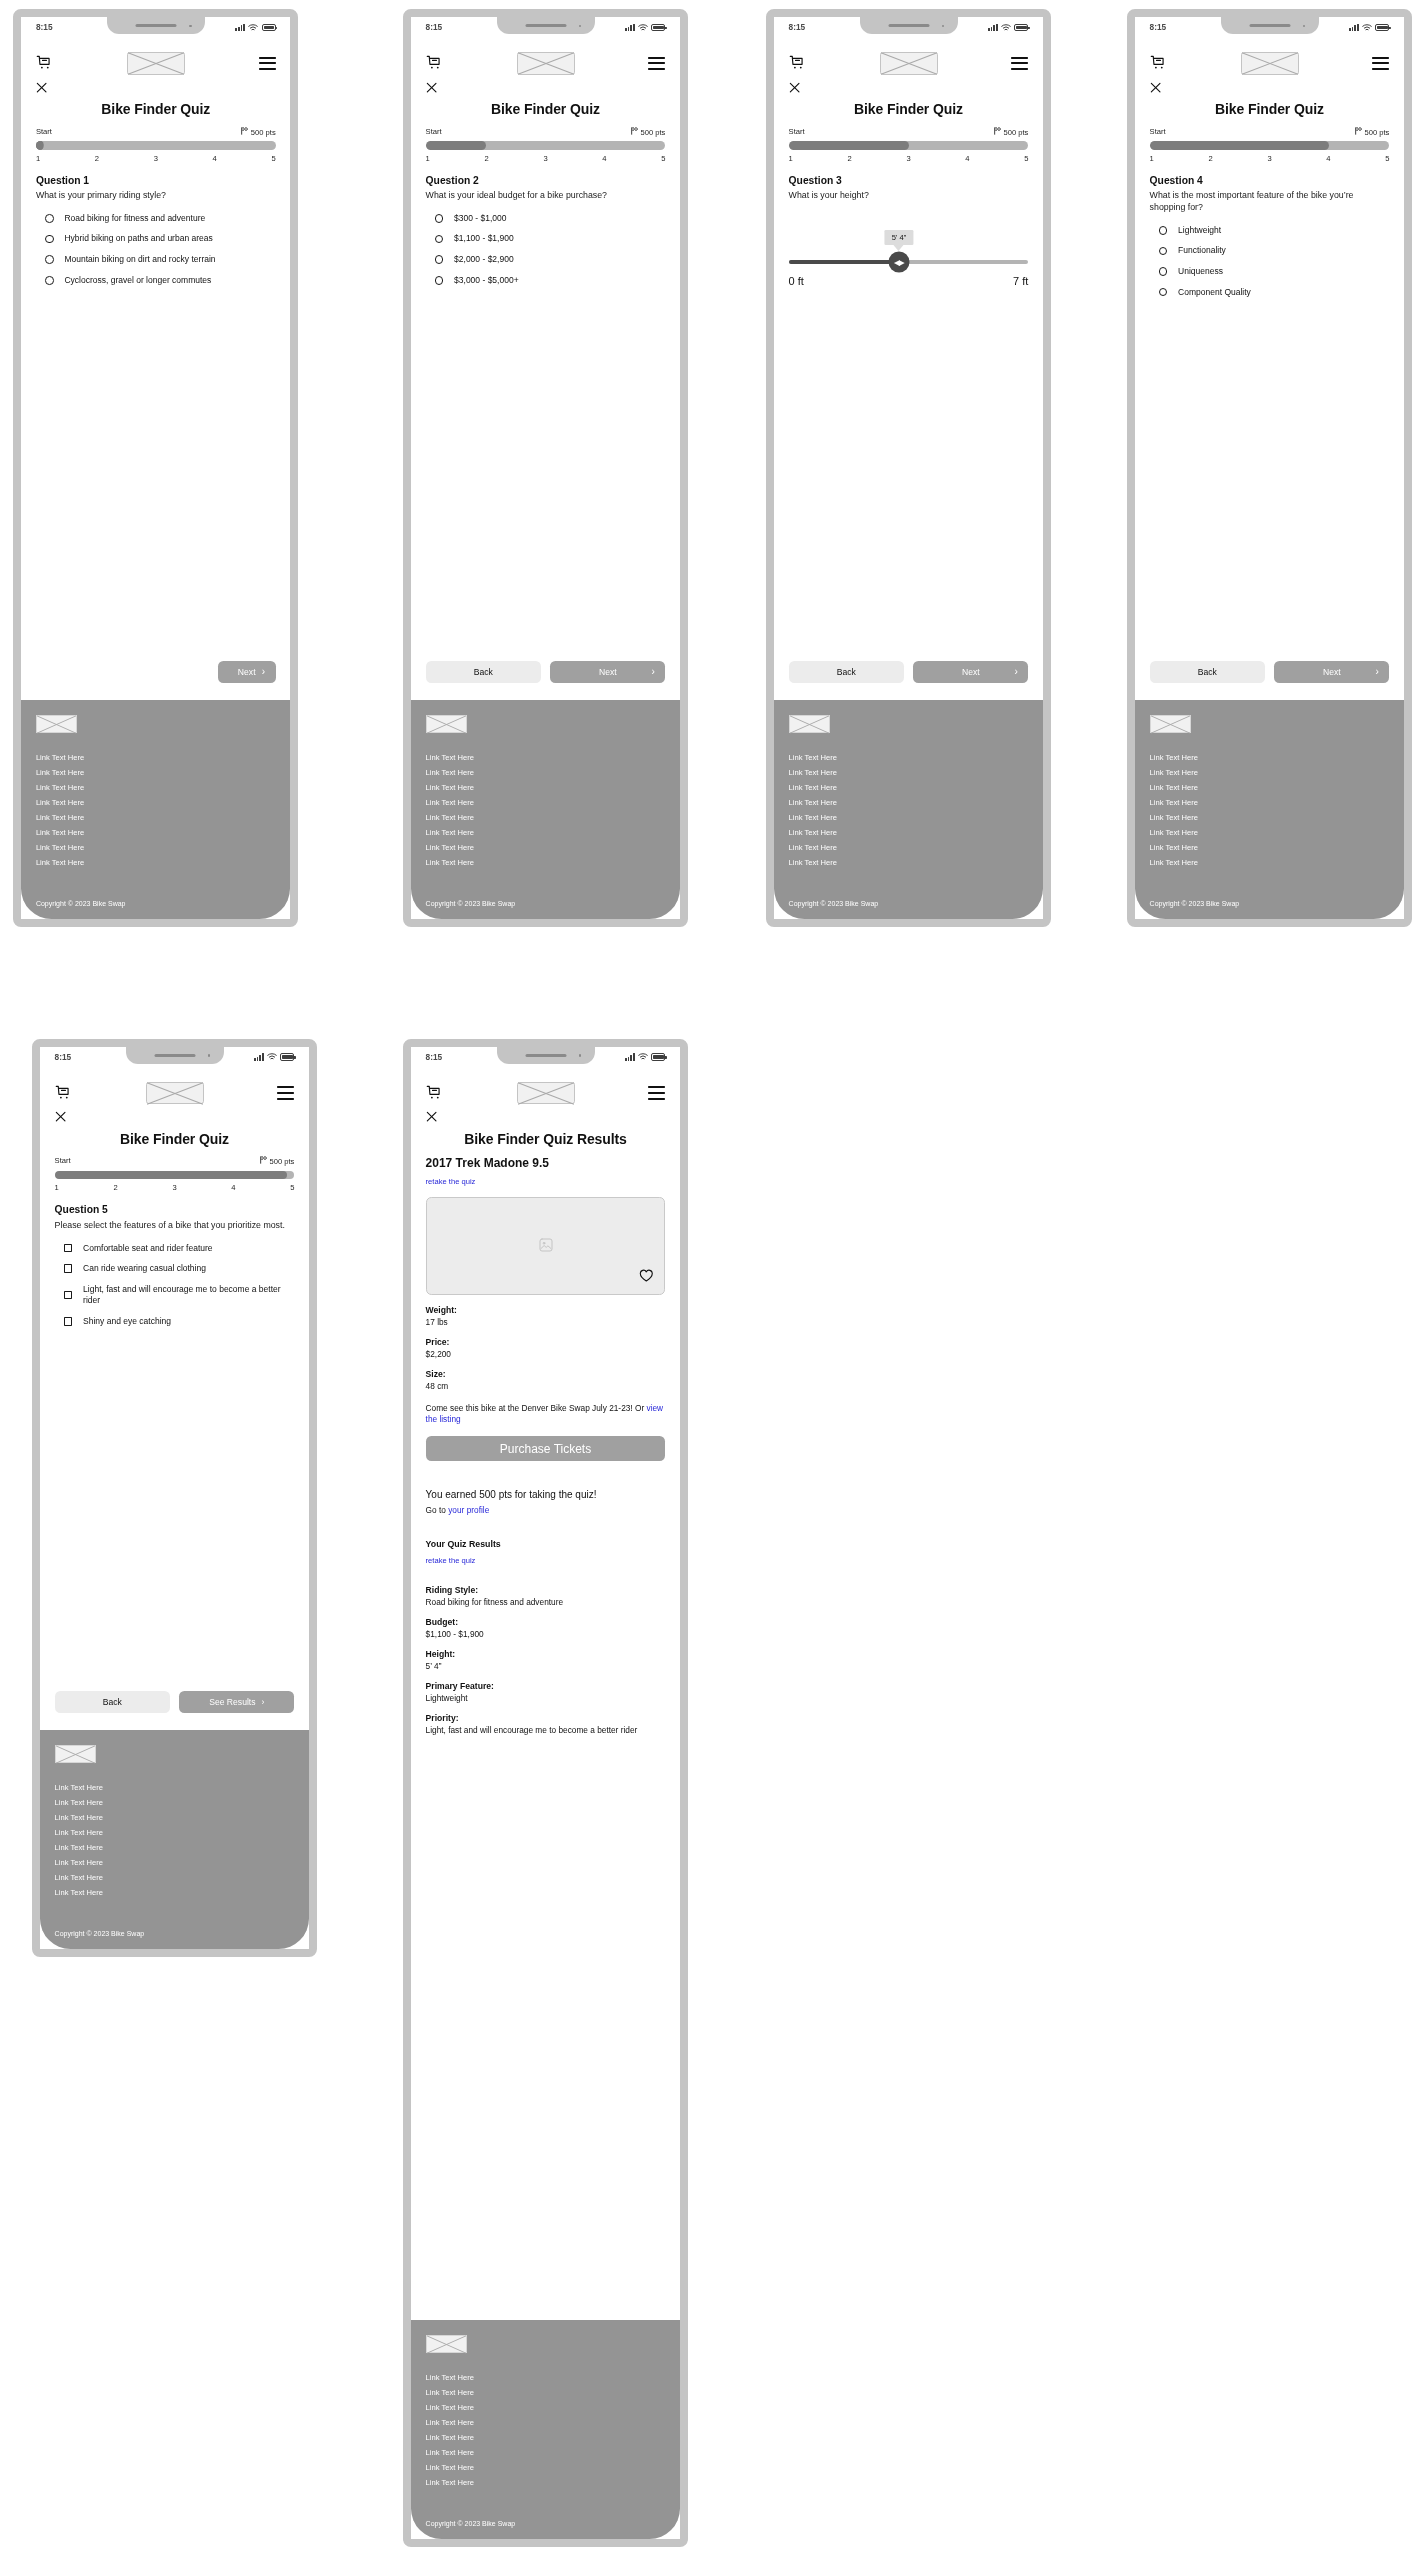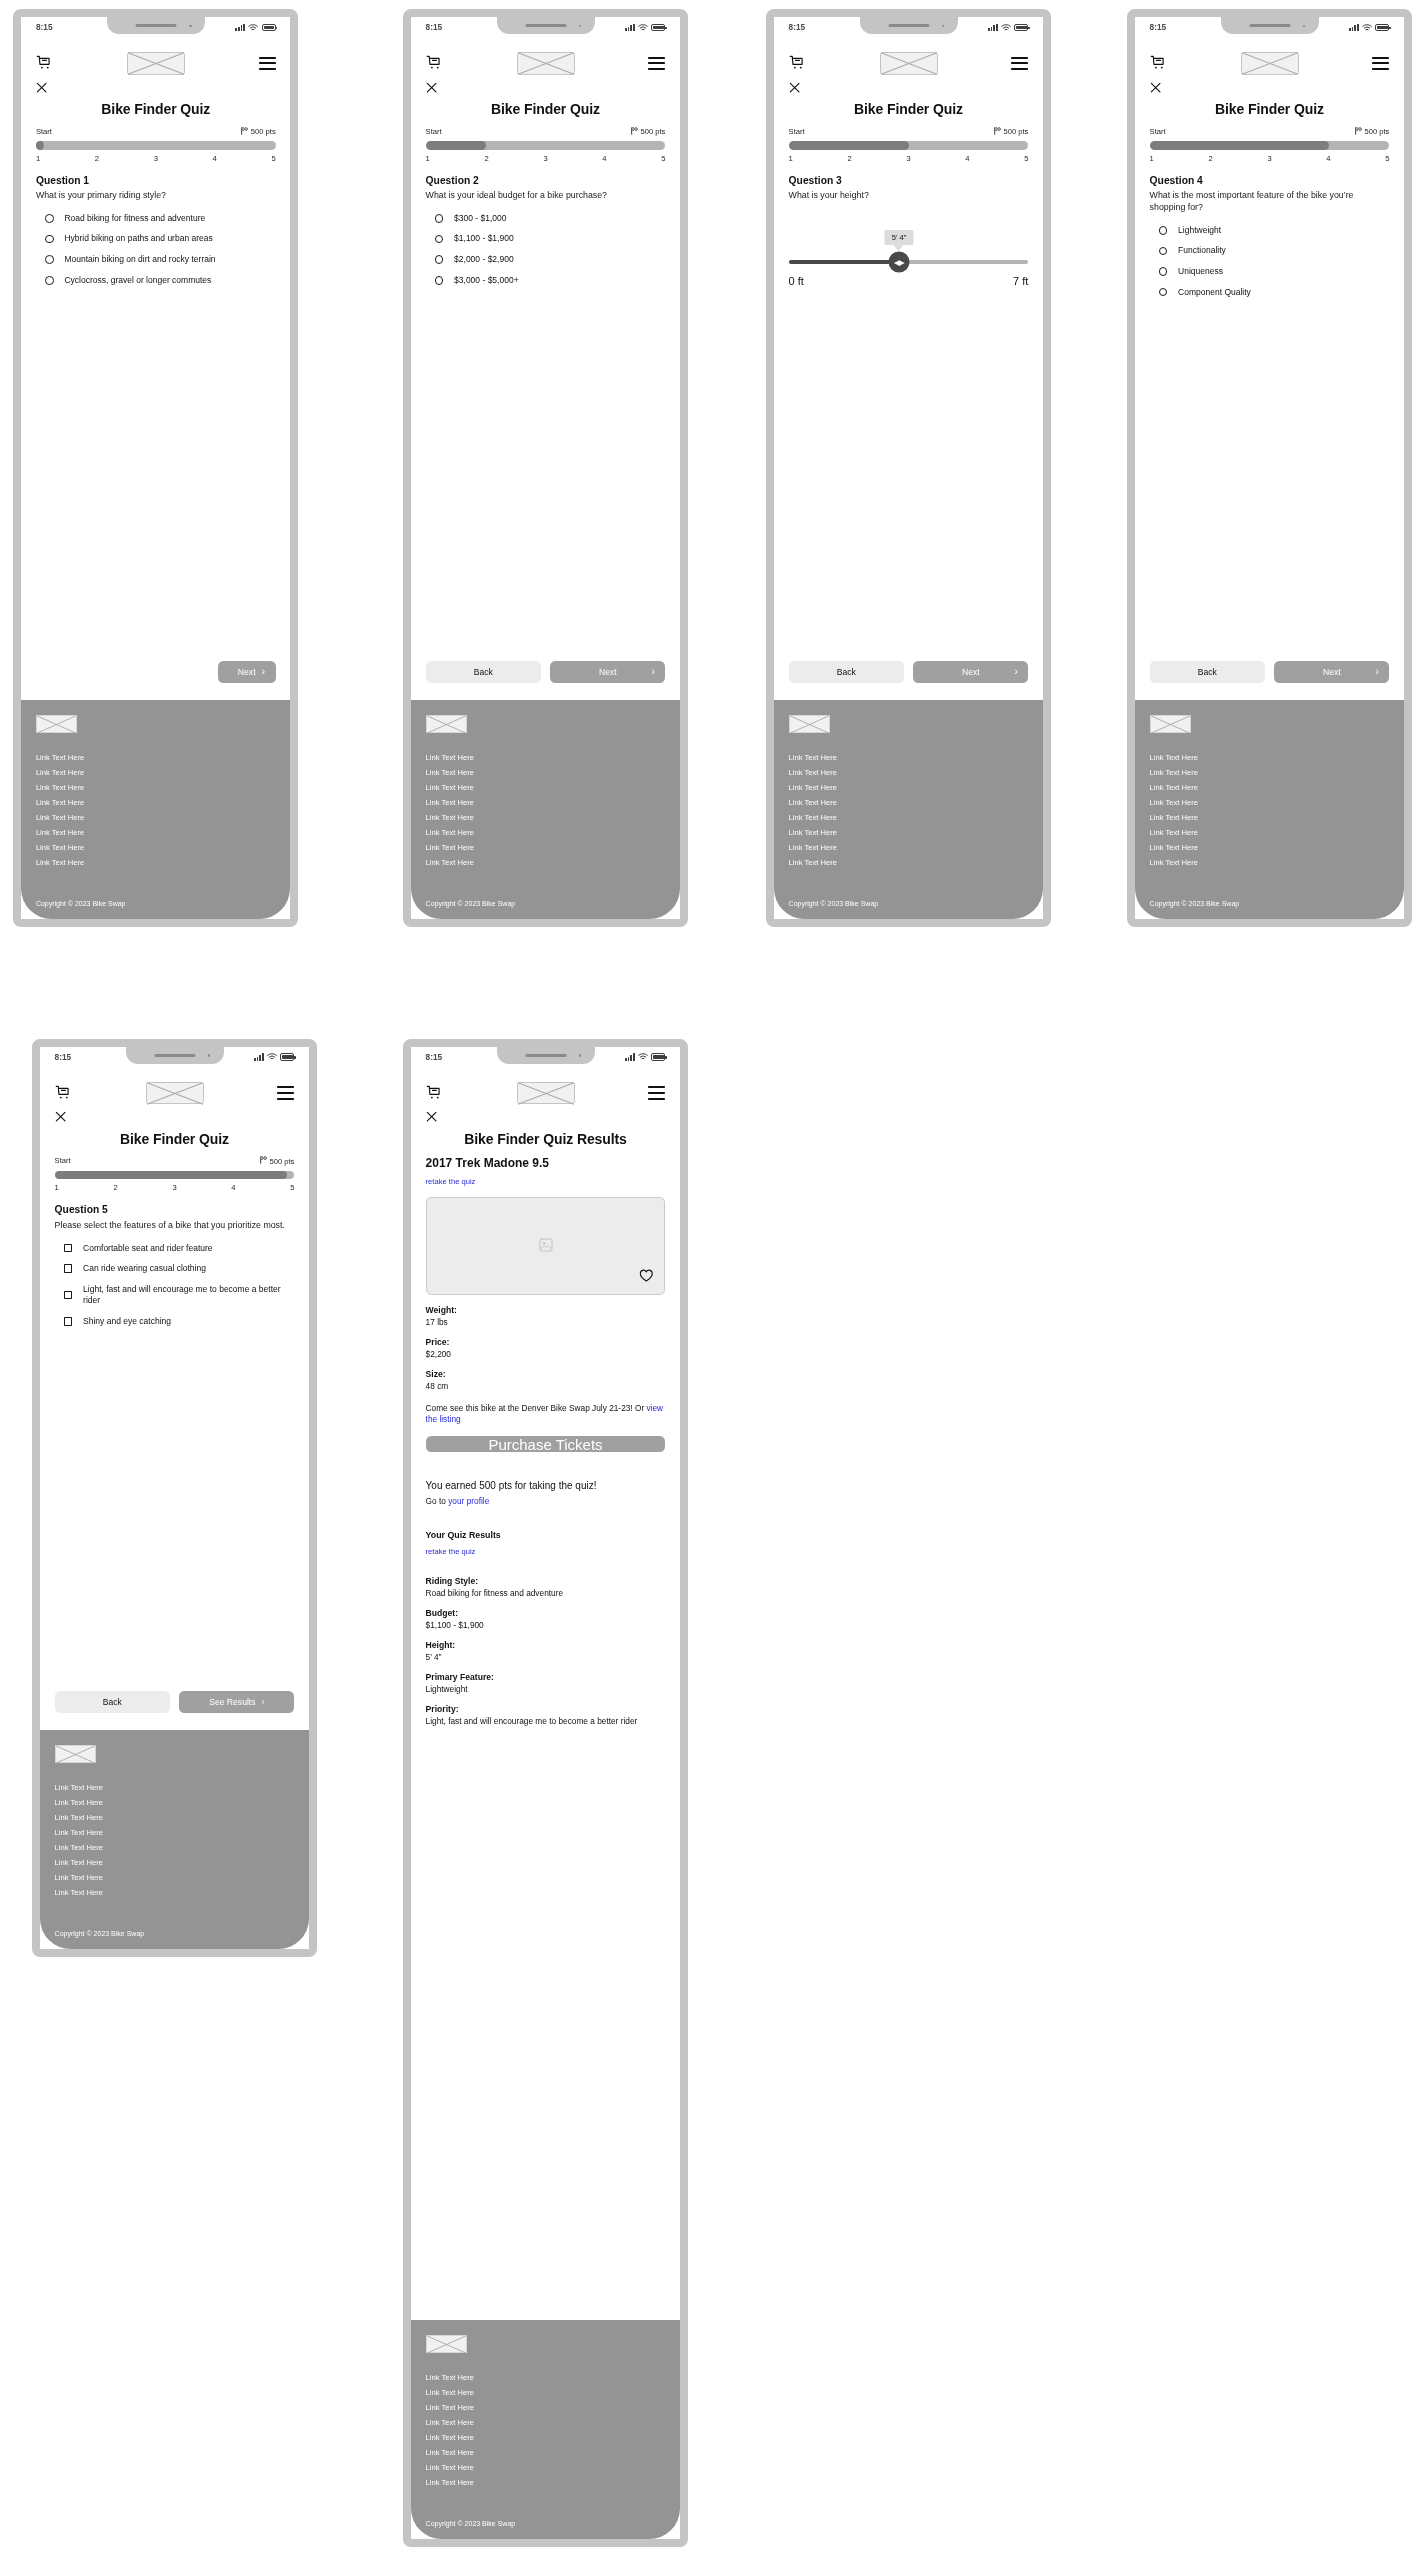--- a/index.html
+++ b/index.html
@@ -130,21 +130,21 @@
     margin-top: 4px;
     padding: 0 9.3px;
   }
 
   
   .prog-wrap { padding: 9.3px 14.6px 0 14.6px; flex:none; }
   .prog-labels {
     display:flex; justify-content:space-between;
     font-size: 7.6px; color:#1f1f1f; margin-bottom: 4.6px;
   }
-  .prog-pts { display:flex; align-items:center; gap:2.7px;padding-left:36px; }
+  .prog-pts { display:flex; align-items:flex-end; gap:2.7px;padding-left:36px; }
   .prog-track {
     height: 8.6px;
     background: #b4b4b4;
     border-radius: 4.6px;
     position: relative;
     overflow: hidden;
   }
   .prog-fill {
     position:absolute; left:0; top:0; height:100%;
     background:#7d7d7d;
@@ -296,22 +296,22 @@
   }
   .ph-img { opacity:.45; }
   .heart { position:absolute; right:10.6px; bottom:9.3px; }
   .spec { margin-top: 10px; }
   .spec b { display:block; font-size:8.6px; color:#111; }
   .spec span { display:block; font-size:8.3px; color:#111; margin-top:2px; }
   .res-note { margin-top: 12px; font-size:8.3px; color:#111; line-height:1.37; }
   .btn-purchase {
     margin-top: 10.6px; width:100%;
     background:#a0a0a0; color:#fff;
-    height: 16px; border:none; border-radius:5.3px;
-    font-size:15px; font-family:inherit; cursor:pointer;
+    height: 25px; border:none; border-radius:5.3px;
+    font-size:12px; font-family:inherit; cursor:pointer;
   }
   .pts-head { margin-top: 26.5px; font-size:10px; font-weight:400; color:#111; line-height:1.35; }
   .goto { margin-top: 4px; font-size:8.3px; color:#111; }
   .yqr { margin-top: 24px; font-size:8.8px; font-weight:700; color:#111; }
   .res-scroll { padding: 9.3px 14.6px 0 14.6px; flex:1 1 auto; }
 </style>
 </head>
 <body>
 
 <div id="stage">

